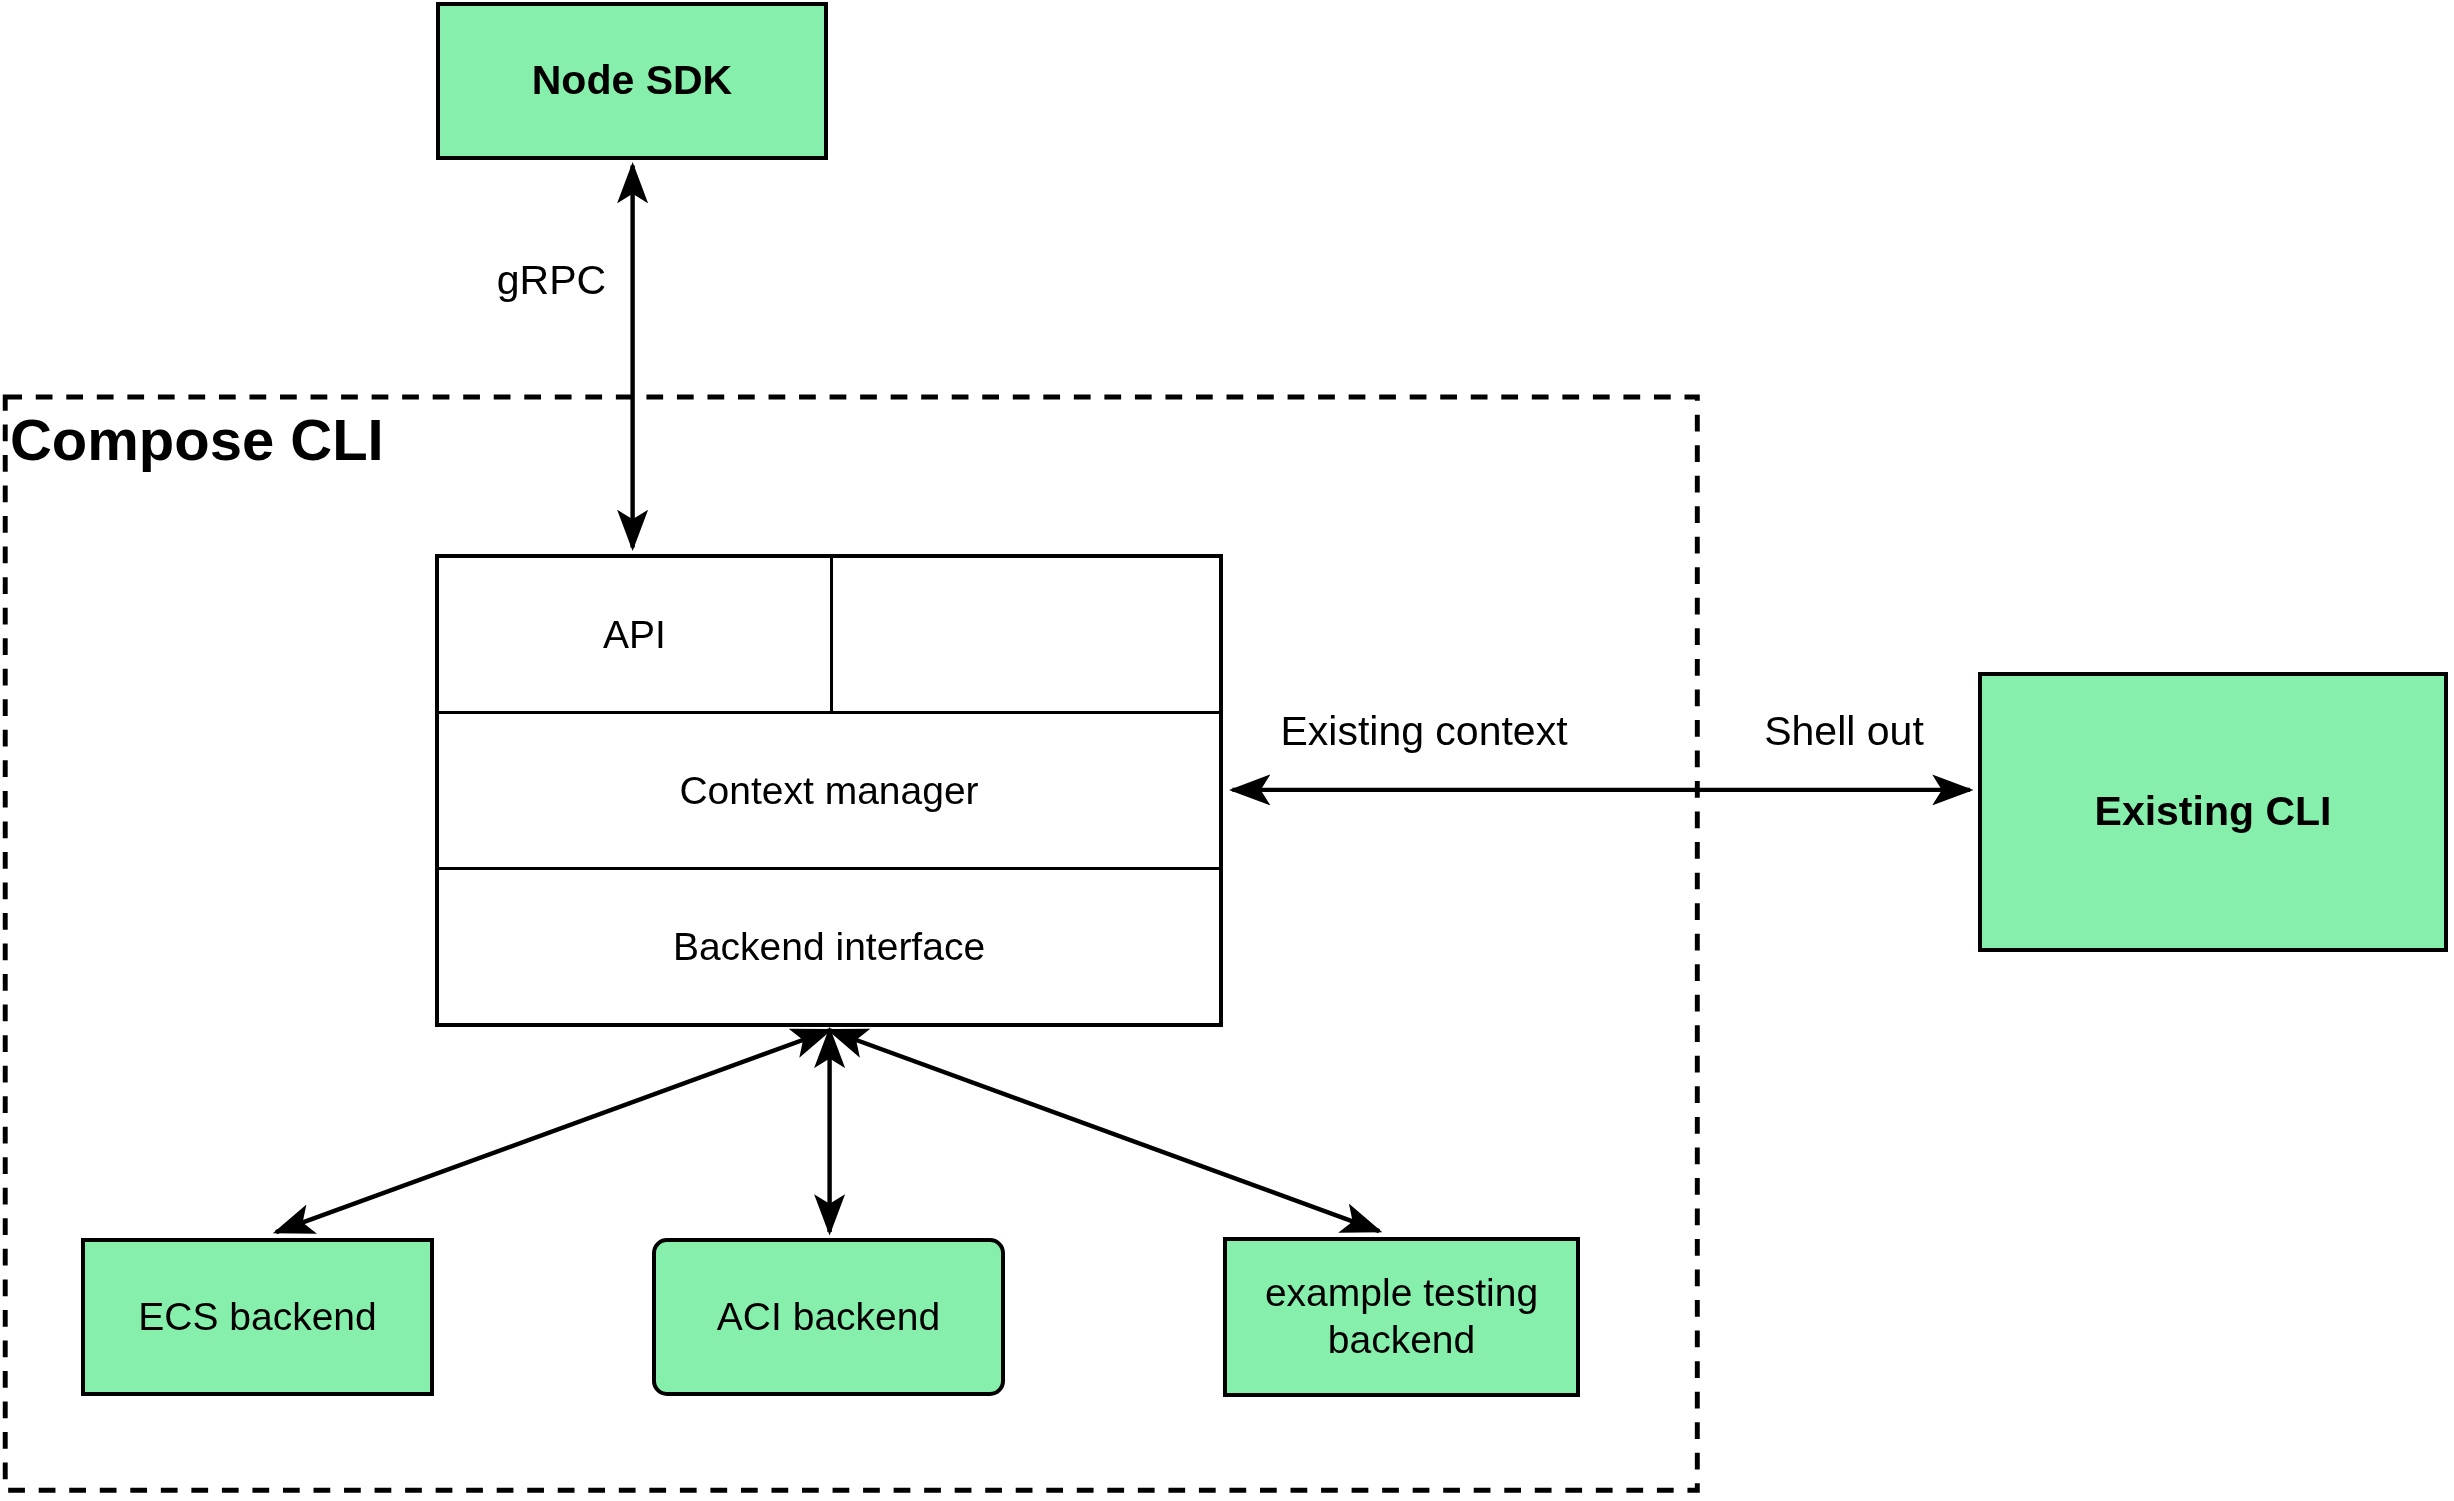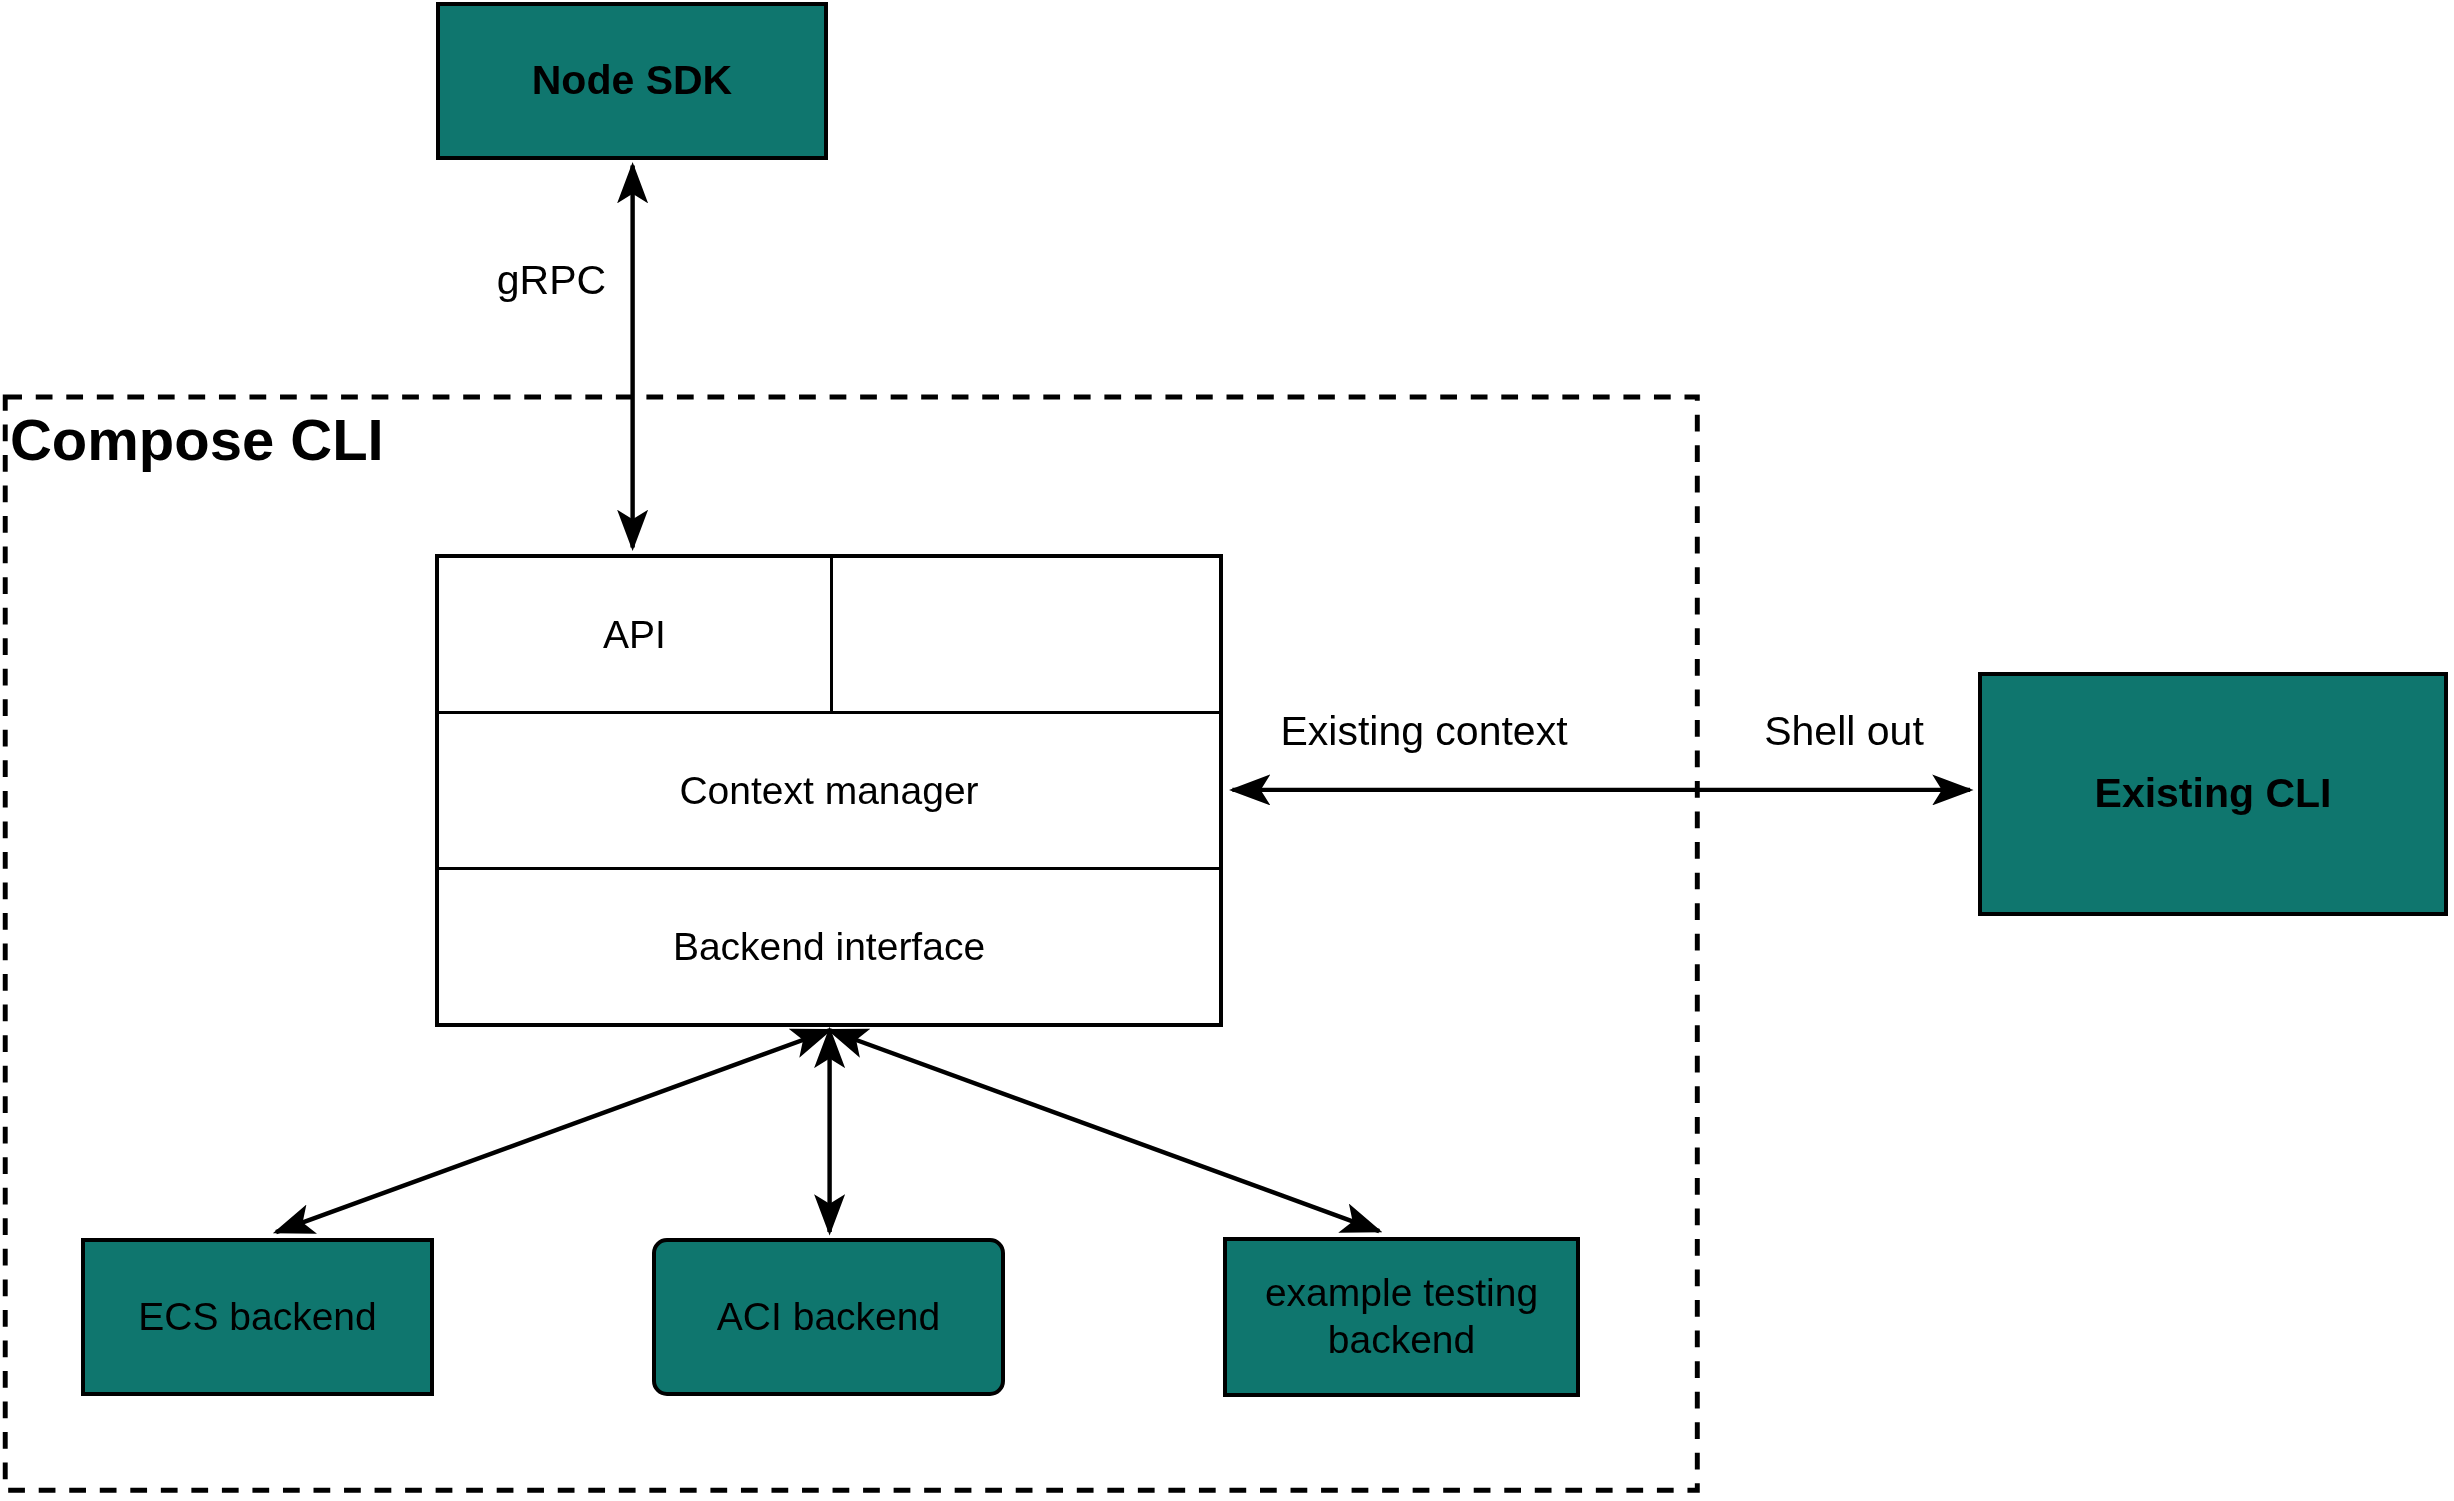--- a/index.html
+++ b/index.html
@@ -10,21 +10,21 @@
   body {
     width: 2455px;
     height: 1501px;
     position: relative;
     font-family: "Liberation Sans", sans-serif;
     color: #000000;
     overflow: hidden;
   }
   .node {
     position: absolute;
-    background: #0f766e;
+    background: #86efac;
     border: 4.9px solid #000000;
     box-sizing: border-box;
     display: flex;
     align-items: center;
     justify-content: center;
     text-align: center;
     font-size: 39px;
     line-height: 1.2;
     z-index: 2;
   }
@@ -110,21 +110,21 @@
   <div class="row">
     <div class="cell cell-full">
       <span>Backend interface</span>
     </div>
   </div>
 </div>
 
 <div class="edge-label" style="left:1227px; top:707px; width:394px;">Existing context</div>
 <div class="edge-label" style="left:1696px; top:707px; width:296px;">Shell out</div>
 
-<div class="node bold" style="left:1978px; top:672px; width:470px; height:244px;">
+<div class="node bold" style="left:1978px; top:672px; width:470px; height:280px;">
   <span>Existing CLI</span>
 </div>
 
 <div class="node" style="left:81px; top:1238px; width:353px; height:158px;">
   <span>ECS backend</span>
 </div>
 <div class="node" style="left:652px; top:1238px; width:353px; height:158px;border-radius:15px;">
   <span>ACI backend</span>
 </div>
 <div class="node" style="left:1223px; top:1237px; width:357px; height:160px; padding:0 24.6px;">

